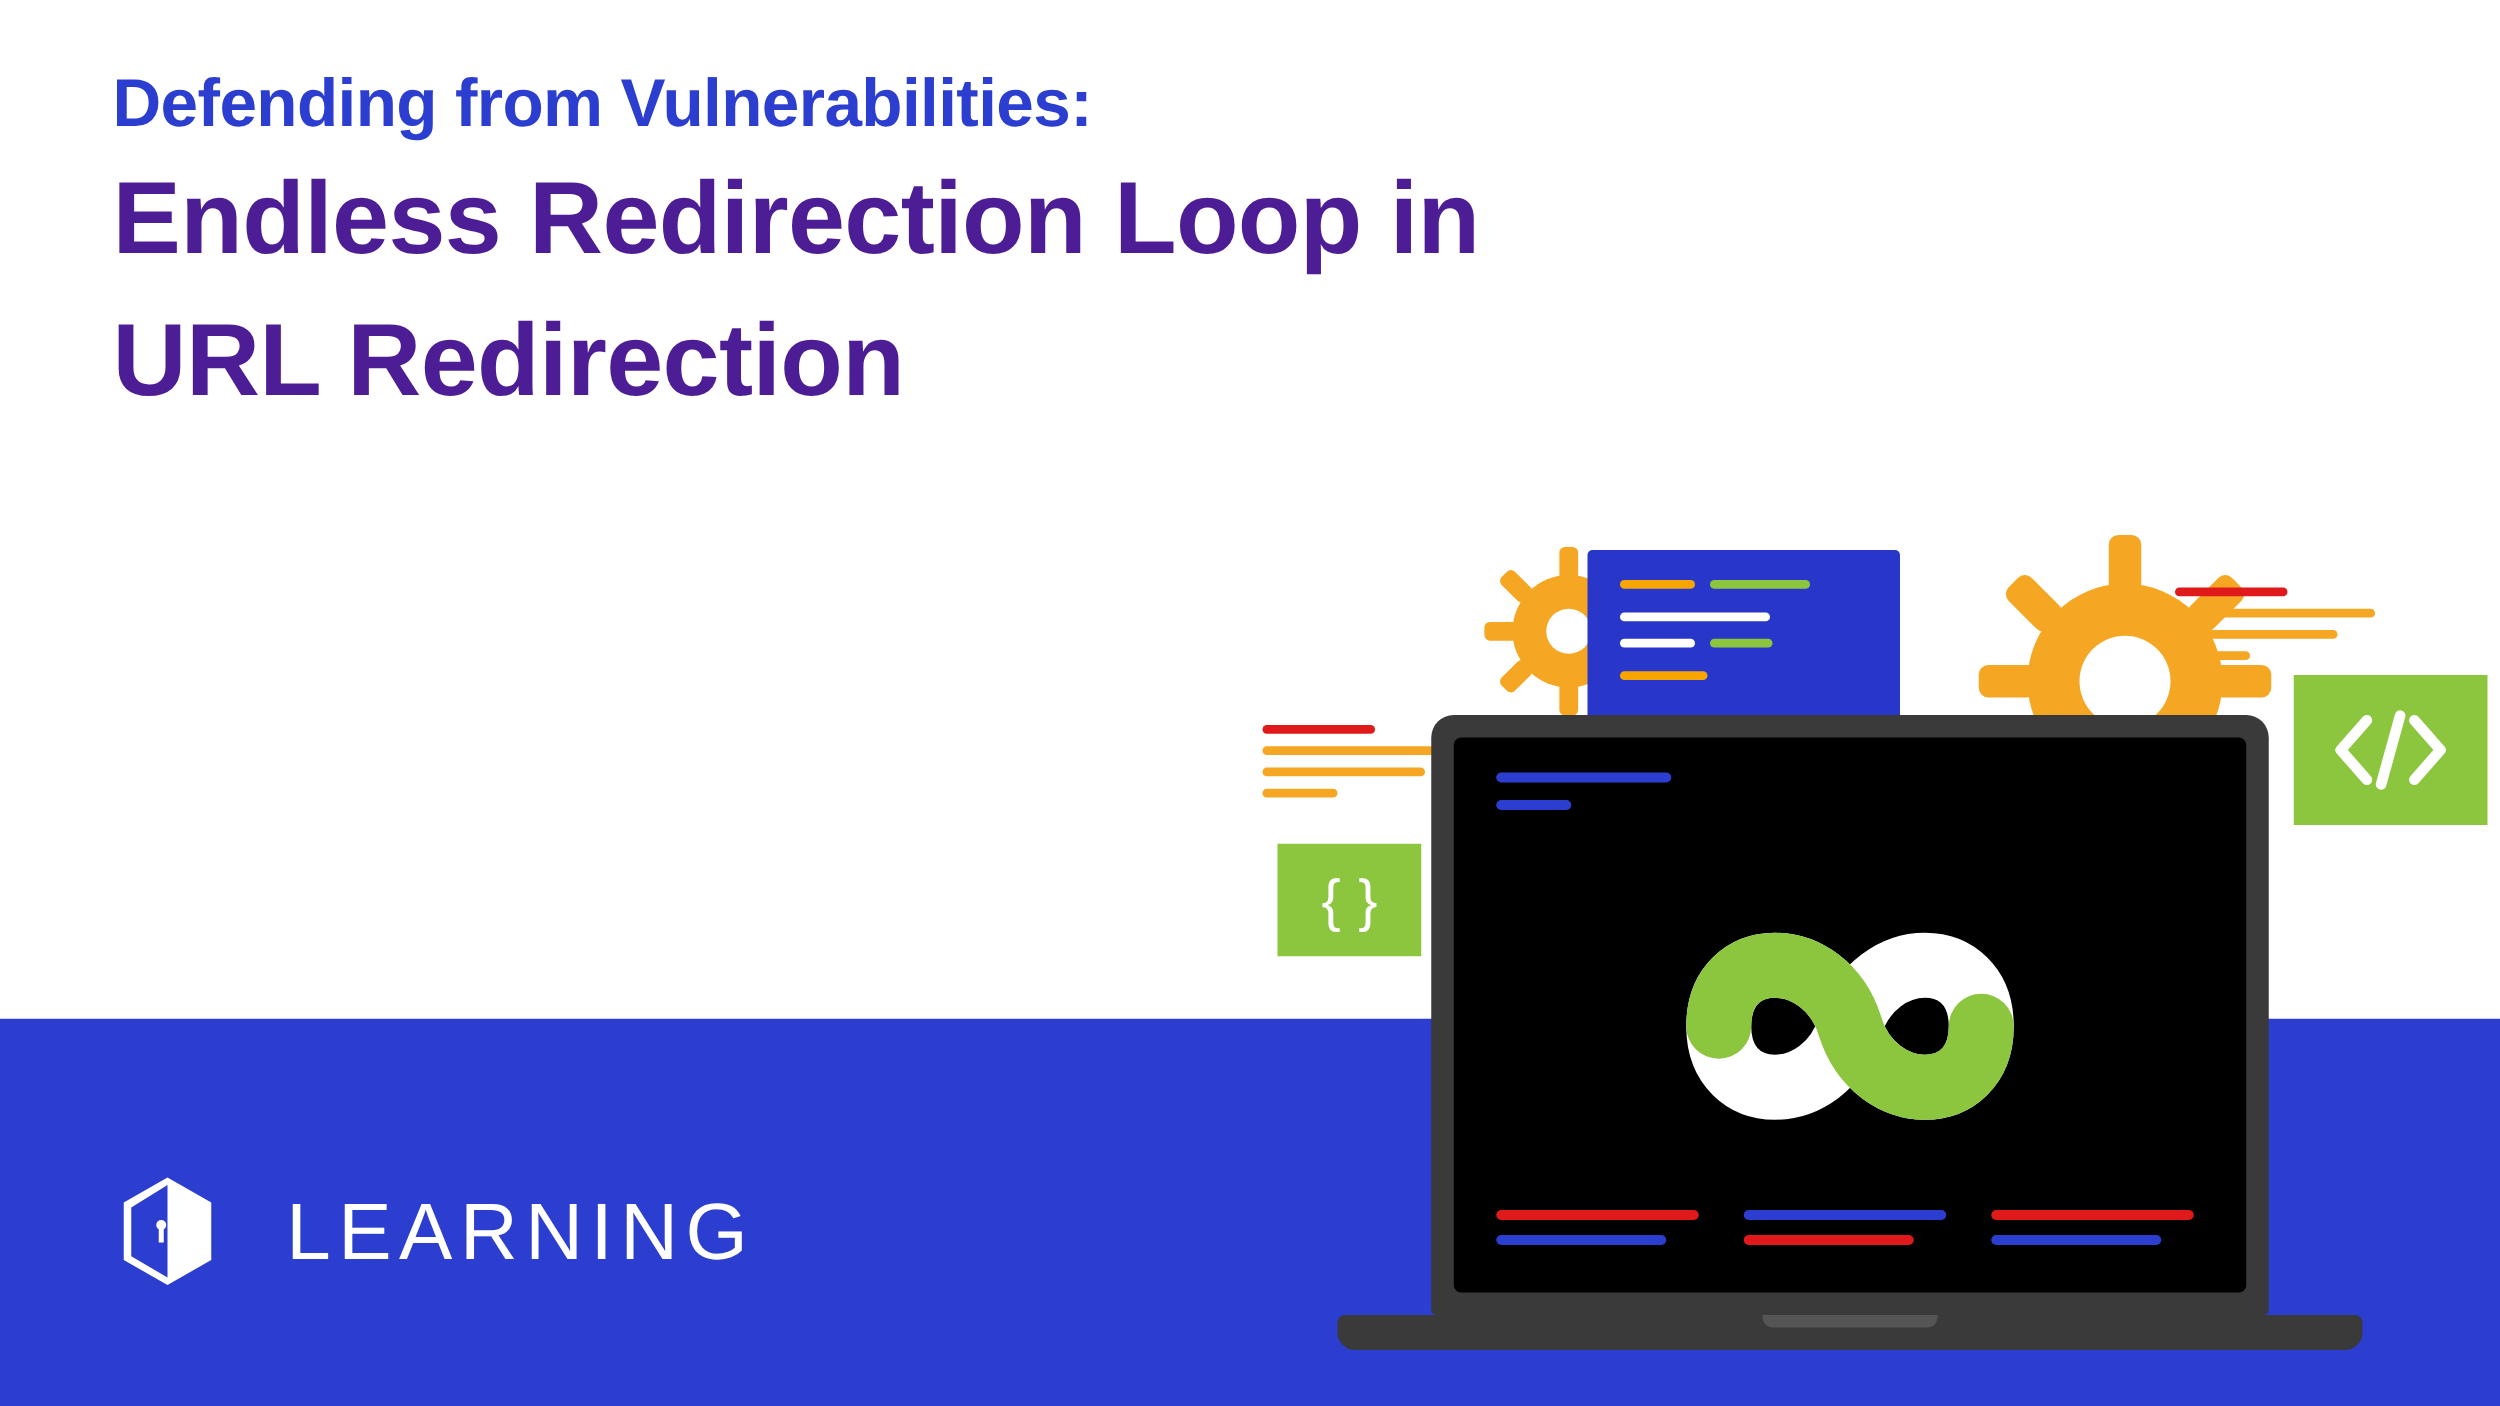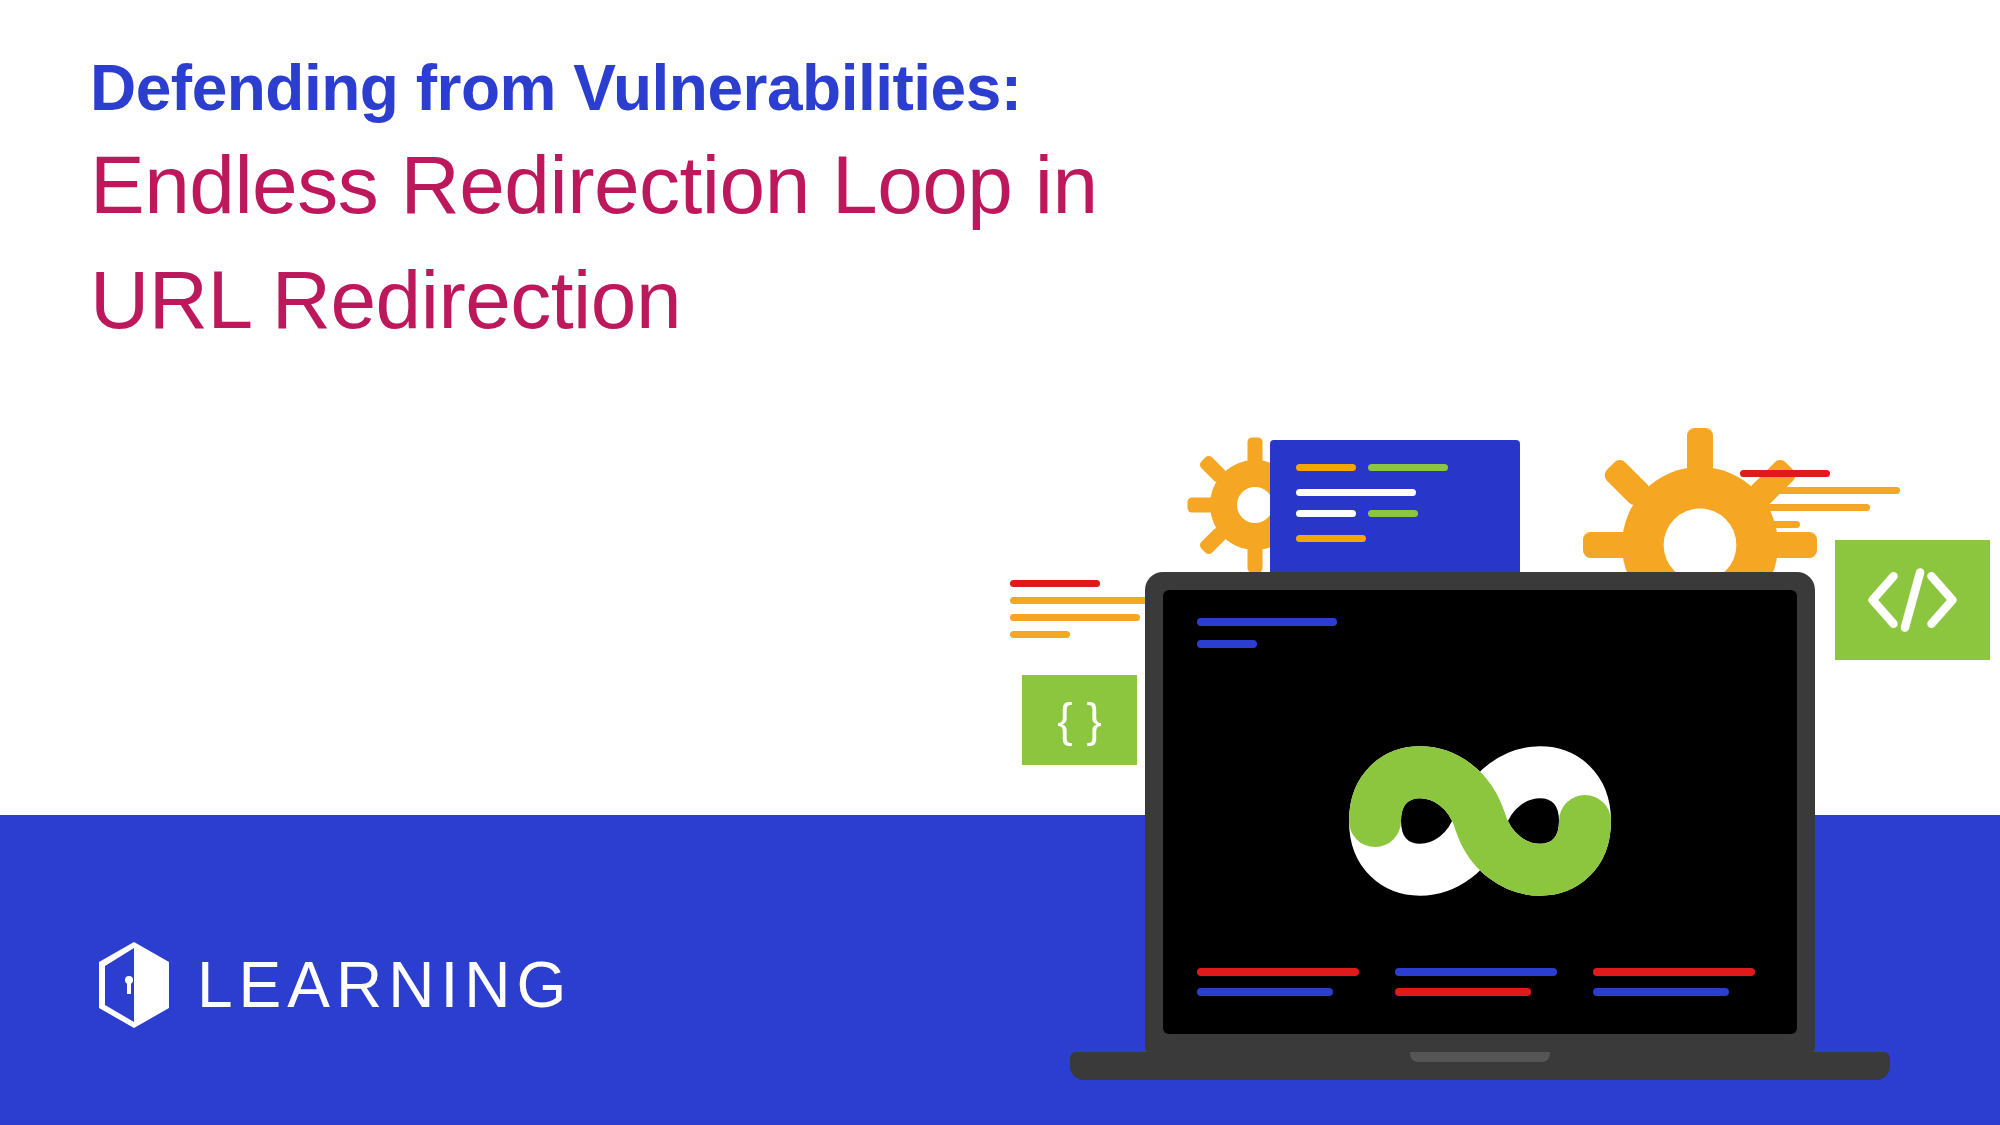--- a/index.html
+++ b/index.html
@@ -5,25 +5,25 @@
   * { margin: 0; padding: 0; box-sizing: border-box; }
   html, body { width: 2000px; height: 1125px; overflow: hidden; font-family: "Helvetica Neue", Helvetica, Arial, sans-serif; background: #ffffff; }
 
   .canvas { position: relative; width: 2000px; height: 1125px; }
 
   
   .footer-band { position: absolute; left: 0; right: 0; bottom: 0; height: 310px; background: #2c3ecf; }
 
   
   .heading { position: absolute; left: 90px; top: 55px; right: 50px; }
-  .heading .blue { color: #2c3ecf; font-weight: 800; font-size: 64px; line-height: 1.05; letter-spacing: -0.5px; }
-  .heading .black { color: #be185d; font-weight: 400; font-size: 82px; line-height: 1.25; letter-spacing: -0.5px; margin-top: 12px; }
-
-  
-  .brand { position: absolute; left: 95px; bottom: 95px; display: flex; align-items: center; gap: 24px; }
+  .heading .blue { color: #2c3ecf; font-weight: 800; font-size: 54px; line-height: 1.05; letter-spacing: -0.5px; }
+  .heading .black { color: #4c1d95; font-weight: 700; font-size: 82px; line-height: 1.25; letter-spacing: -0.5px; margin-top: 12px; }
+
+  
+  .brand { position: absolute; left: 95px; bottom: 95px; display: flex; align-items: center; gap: 56px; }
   .brand .hex-wrap { width: 78px; height: 90px; }
   .brand-text { color: #ffffff; font-size: 64px; font-weight: 500; letter-spacing: 6px; }
 
   
   .illus { position: absolute; right: 70px; bottom: 45px; width: 900px; height: 640px; }
 
   
   .laptop-base { position: absolute; left: 50%; transform: translateX(-50%); bottom: 0; width: 820px; height: 28px; background: #3a3a3a; border-radius: 6px 6px 14px 14px; }
   .laptop-base::after { content: ""; position: absolute; left: 50%; transform: translateX(-50%); top: 0; width: 140px; height: 10px; background: #555; border-radius: 0 0 8px 8px; }
   .laptop-body { position: absolute; left: 50%; transform: translateX(-50%); bottom: 28px; width: 670px; height: 480px; background: #3a3a3a; border-radius: 18px 18px 4px 4px; padding: 18px; }

